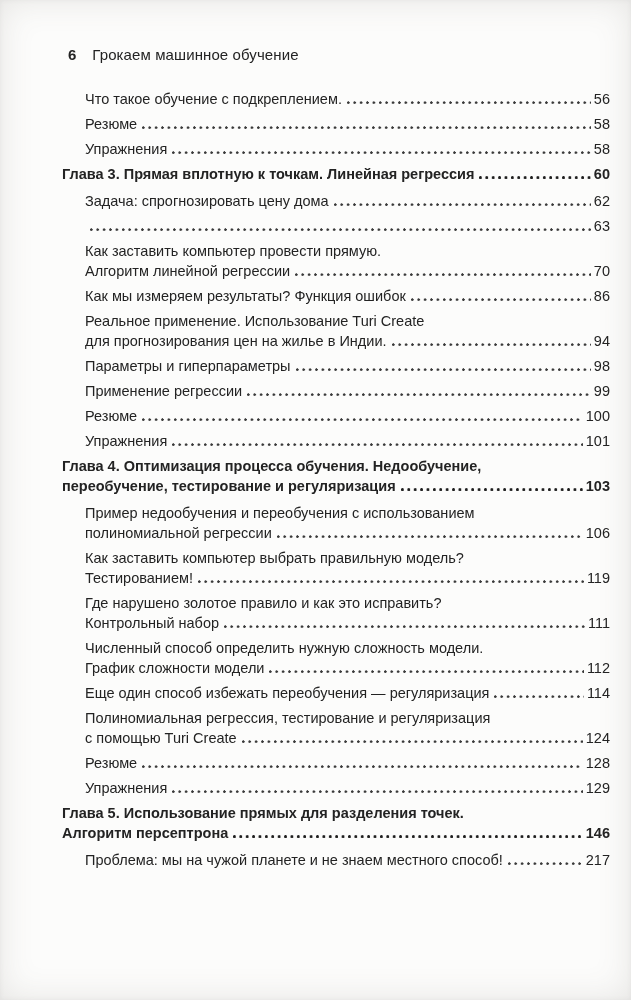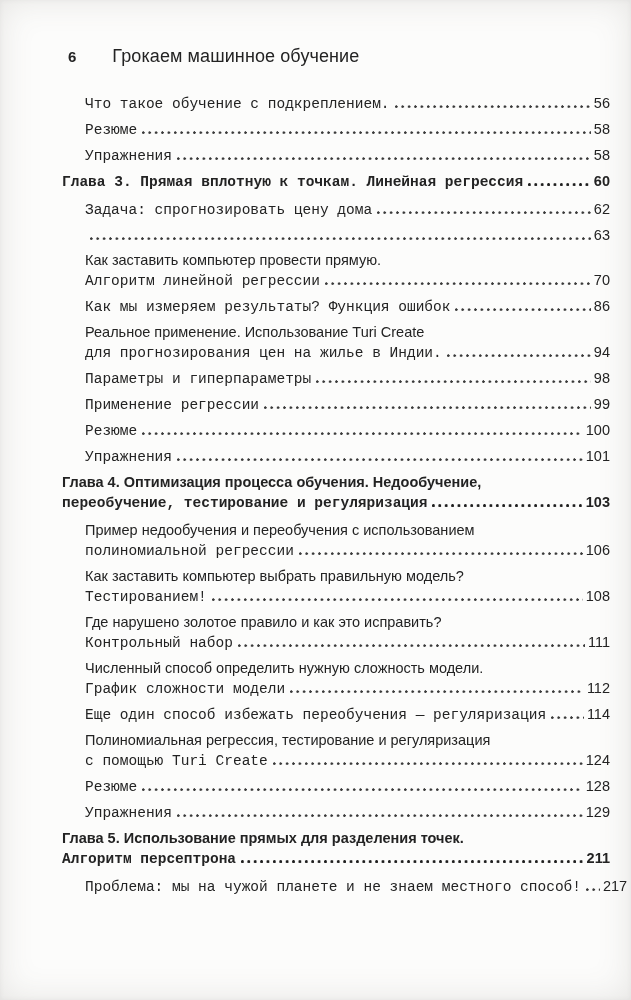--- a/index.html
+++ b/index.html
@@ -28,41 +28,41 @@
     display:flex;
     align-items:baseline;
     margin-bottom:26px;
     padding-left:6px;
   }
   .folio{
     font-weight:700;
     font-size:15px;
   }
   .running-title{
-    margin-left:36px;
-    font-size:18px;
+    margin-left:16px;
+    font-size:15px;
     letter-spacing:0.1px;
   }
   .toc{
     font-size:14.5px;
     line-height:20px;
   }
   .toc-entry{ margin-bottom:5px; }
   .toc-entry.section{ padding-left:23px; }
   .toc-entry.chapter{
     margin-bottom:7px;
     font-weight:700;
   }
   .toc-extra-line{ white-space:nowrap; }
   .toc-line{
     display:flex;
     align-items:baseline;
     white-space:nowrap;
   }
-  .toc-text{ flex:0 0 auto;font-family:Liberation Mono, monospace; }
+  .toc-text{ flex:0 0 auto; }
   .dots{
     flex:1 1 auto;
     min-width:14px;
     height:3px;
     margin:0 2px 0 5px;
     background-image:radial-gradient(circle at 1.3px 1.6px, var(--dot-color) 1.05px, transparent 1.5px);
     background-size:6.4px 3px;
     background-repeat:repeat-x;
   }
   .chapter .dots{
@@ -208,21 +208,21 @@
       <span class="toc-page">106</span>
     </div>
   </div>
       <div class="toc-entry section">
     <div class="toc-extra-lines">
           <div class="toc-extra-line">Как заставить компьютер выбрать правильную модель?</div>
         </div>
     <div class="toc-line">
       <span class="toc-text">Тестированием!</span>
       <span class="dots"></span>
-      <span class="toc-page">108</span>
+      <span class="toc-page">119</span>
     </div>
   </div>
       <div class="toc-entry section">
     <div class="toc-extra-lines">
           <div class="toc-extra-line">Где нарушено золотое правило и как это исправить?</div>
         </div>
     <div class="toc-line">
       <span class="toc-text">Контрольный набор</span>
       <span class="dots"></span>
       <span class="toc-page">111</span>
@@ -272,21 +272,21 @@
       <span class="toc-page">129</span>
     </div>
   </div>
       <div class="toc-entry chapter">
     <div class="toc-extra-lines">
           <div class="toc-extra-line">Глава 5. Использование прямых для разделения точек.</div>
         </div>
     <div class="toc-line">
       <span class="toc-text">Алгоритм персептрона</span>
       <span class="dots"></span>
-      <span class="toc-page">211</span>
+      <span class="toc-page">146</span>
     </div>
   </div>
       <div class="toc-entry section">
 
     <div class="toc-line">
       <span class="toc-text">Проблема: мы на чужой планете и не знаем местного способ!</span>
       <span class="dots"></span>
       <span class="toc-page">217</span>
     </div>
   </div>

